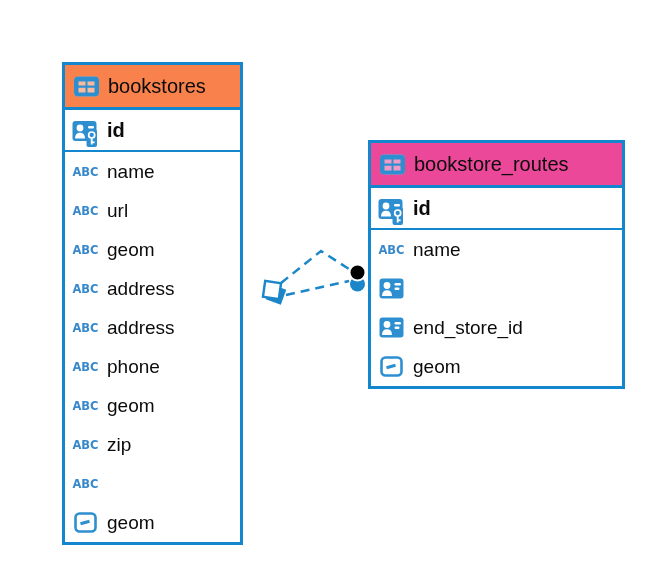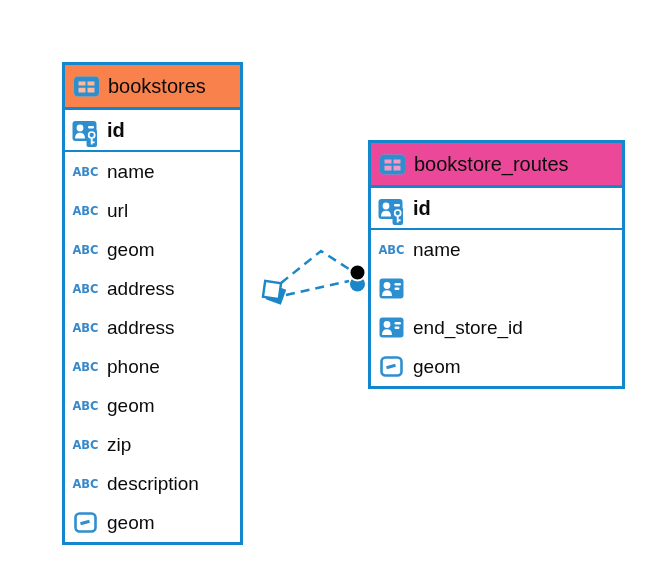--- a/index.html
+++ b/index.html
@@ -127,21 +127,20 @@
     <div class="col-row">
       <span class="ico">
           <span class="abc">ABC</span>
         </span>
       <span>zip</span>
     </div>
     <div class="col-row">
       <span class="ico">
           <span class="abc">ABC</span>
         </span>
-      <span>description</span>
     </div>
     <div class="col-row">
       <span class="ico">
         <svg width="23" height="21" viewBox="0 0 23 21">
           <rect x="1.5" y="1.5" width="20" height="18" rx="4" fill="#ffffff" stroke="#2e8fd0" stroke-width="2.6"></rect>
           <line x1="6.5" y1="11.8" x2="15.5" y2="9.2" stroke="#2e8fd0" stroke-width="3"></line>
         </svg>
       </span>
       <span>geom</span>
     </div>

